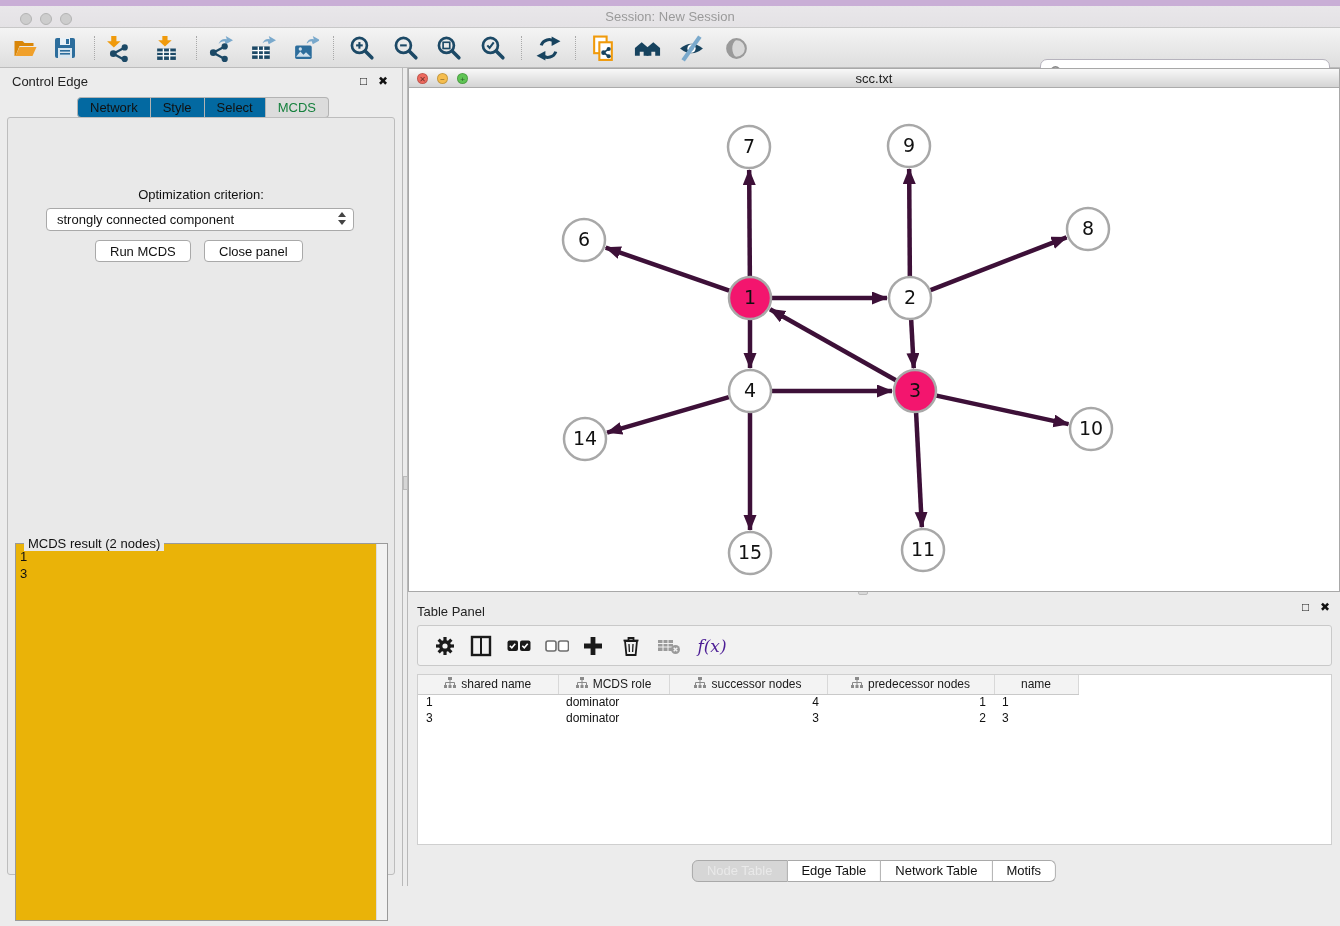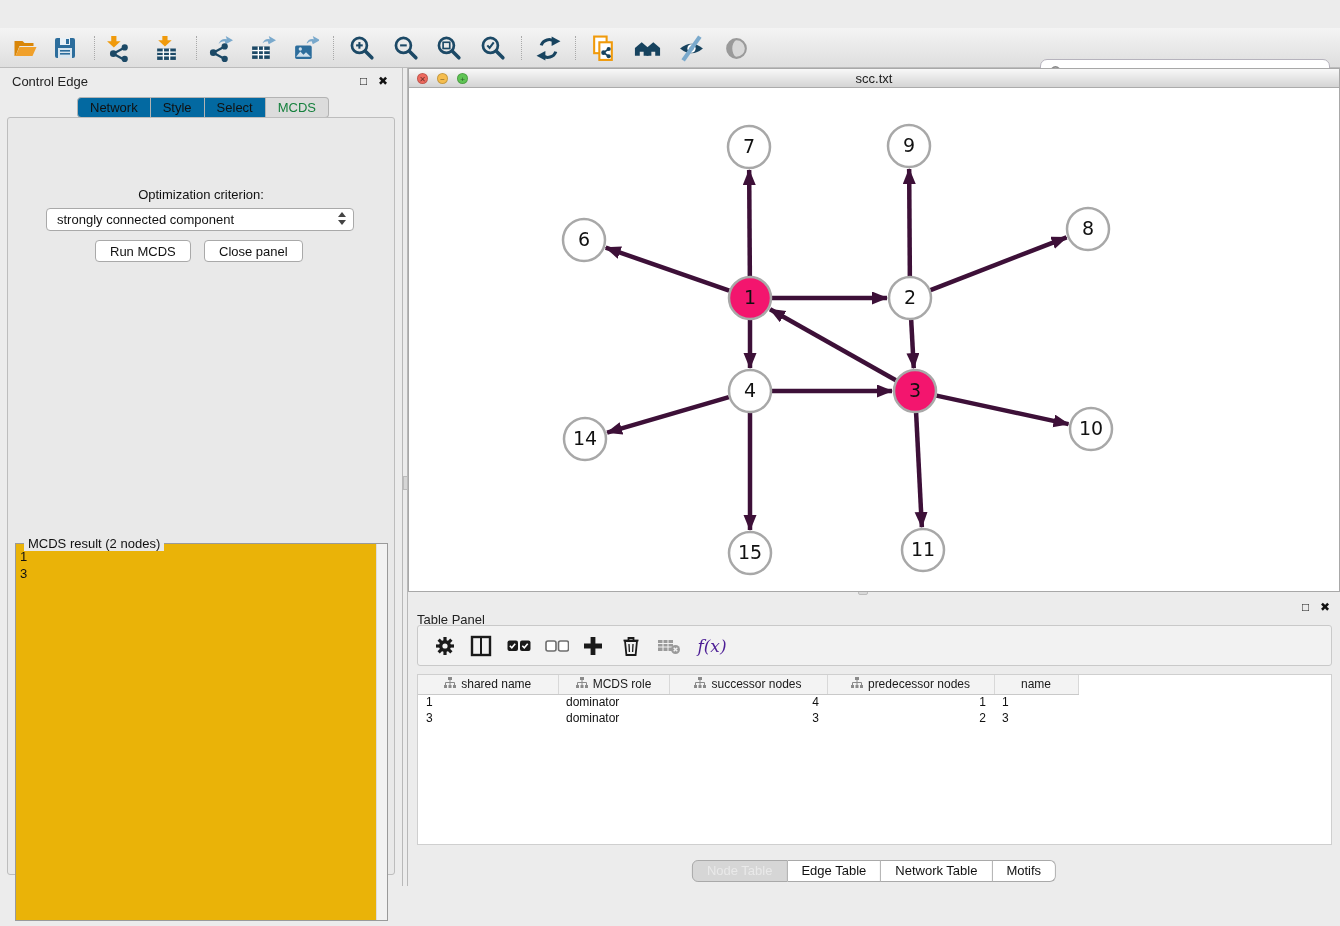--- a/index.html
+++ b/index.html
@@ -72,21 +72,21 @@
   .netframe .bar .t { position:absolute; left:0; right:0; top:2px; text-align:center; font-size:13px; color:#1a1a1a; }
   .wdot { position:absolute; top:4px; width:11px; height:11px; border-radius:50%; font-size:8px;
     line-height:11px; text-align:center; color:rgba(0,0,0,.55); cursor:pointer; border:1px solid rgba(0,0,0,.18); padding:0; }
   .wdot.red { background:#ee6a5f; left:8px; }
   .wdot.yel { background:#f5bd4e; left:28px; }
   .wdot.grn { background:#5fc454; left:48px; }
   .canvas { position:absolute; left:0; top:19px; width:930px; height:503px; background:#fff; }
 
   
   .tpanel { position:absolute; left:408px; top:596px; width:932px; height:290px; background:#ececec; }
-  .tpanel-title { position:absolute; left:9px; top:16px; font-size:13px; color:#222; }
+  .tpanel-title { position:absolute; left:9px; top:8px; font-size:13px; color:#222; }
   .ttoolbar { position:absolute; left:9px; top:29px; width:915px; height:41px; background:#f2f2f2;
     border:1px solid #c9c9c9; border-radius:3px; }
   .tt-btn { position:absolute; top:6px; width:30px; height:28px; background:none; border:none; cursor:pointer; }
   .tt-btn svg { display:block; margin:0 auto; }
   .fx { font-family:"DejaVu Serif", serif; font-style:italic; font-size:17px; color:#4c1d95; }
   .tablebox { position:absolute; left:9px; top:78px; width:915px; height:171px; background:#fff; border:1px solid #cfcfcf; }
   table.grid { border-collapse:collapse; table-layout:fixed; width:660px; }
   table.grid th { height:19px; background:#f3f3f3; border-right:1px solid #d8d8d8; border-bottom:1px solid #c9c9c9;
     font-weight:normal; font-size:12px; color:#1a1a1a; text-align:center; white-space:nowrap; overflow:hidden; }
   table.grid th .hicon { vertical-align:-1px; margin-right:5px; }
@@ -104,20 +104,26 @@
   .listbtn { position:absolute; left:10px; top:9px; width:30px; height:26px; background:#fafafa; border:1px solid #b0b0b0; cursor:pointer; }
   .membtn { position:absolute; right:8px; top:10px; height:25px; background:#fcfcfc; border:1px solid #b3b3b3;
     border-radius:4px; font-size:13px; color:#111; padding:0 10px 0 6px; cursor:pointer; }
   .memdot { display:inline-block; width:13px; height:13px; border-radius:50%; background:#2f9e44; vertical-align:-2px; margin-right:6px; }
 </style>
 </head>
 <body>
 
 <div class="app">
 
+  <div class="titlebar">
+    <span class="tl-dot" style="left:20px"></span>
+    <span class="tl-dot" style="left:40px"></span>
+    <span class="tl-dot" style="left:60px"></span>
+    <div class="title">Session: New Session</div>
+  </div>
 
   <div class="toolbar">
     <button class="tb" style="left:8px">
       <svg width="27" height="26" viewBox="0 0 26 26">
         <path d="M2 6h8l2 2h9v3H7l-4 10H2z" fill="#d98608"></path>
           <path d="M7 12h17l-4 9H3z" fill="#f0a02a"></path>
       </svg>
     </button>
     <button class="tb" style="left:48px">
       <svg width="26" height="26" viewBox="0 0 26 26">

